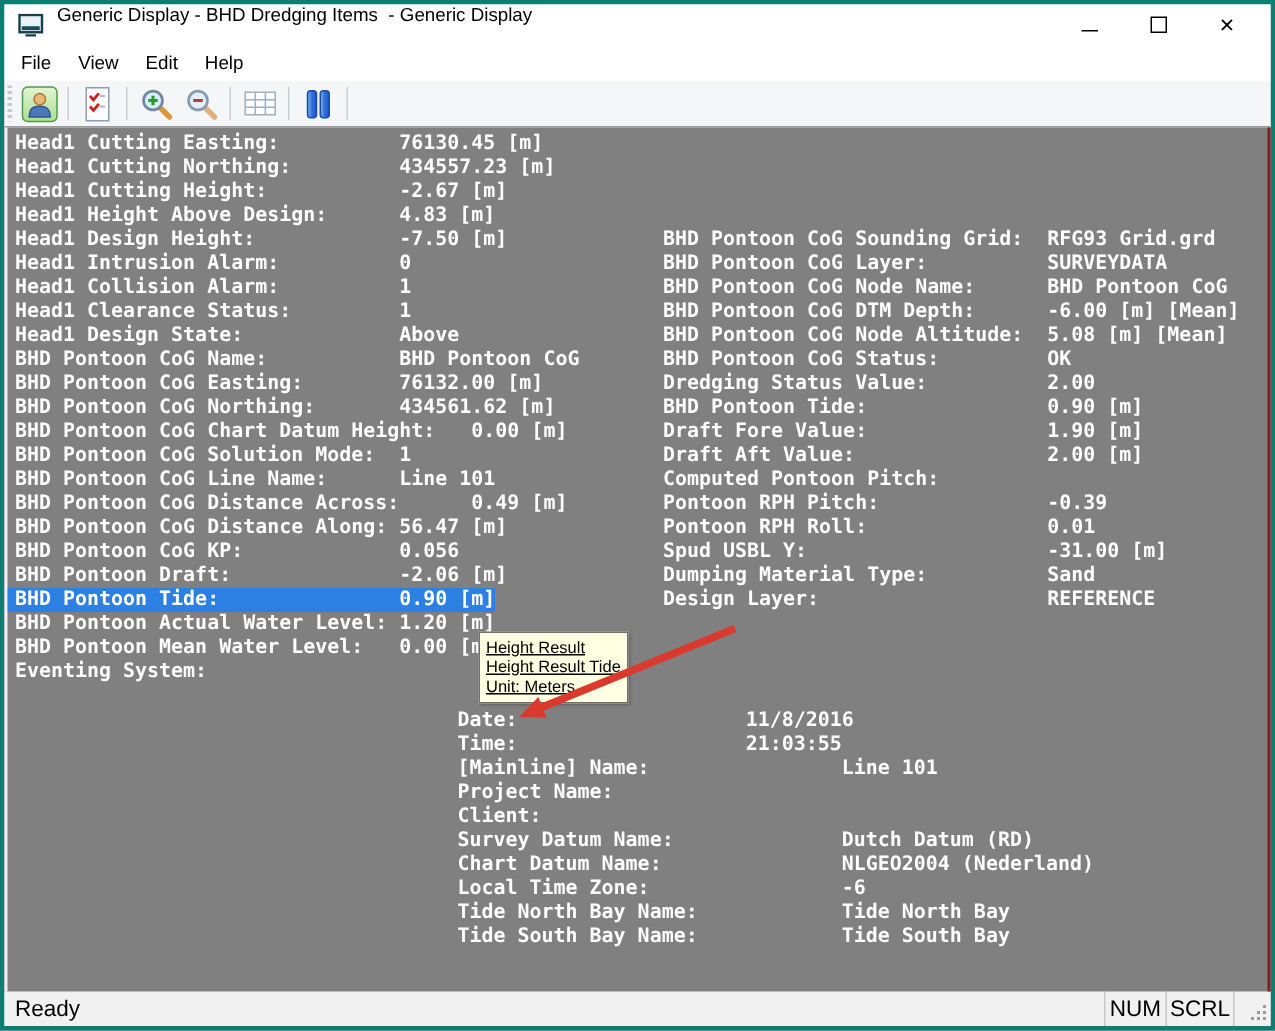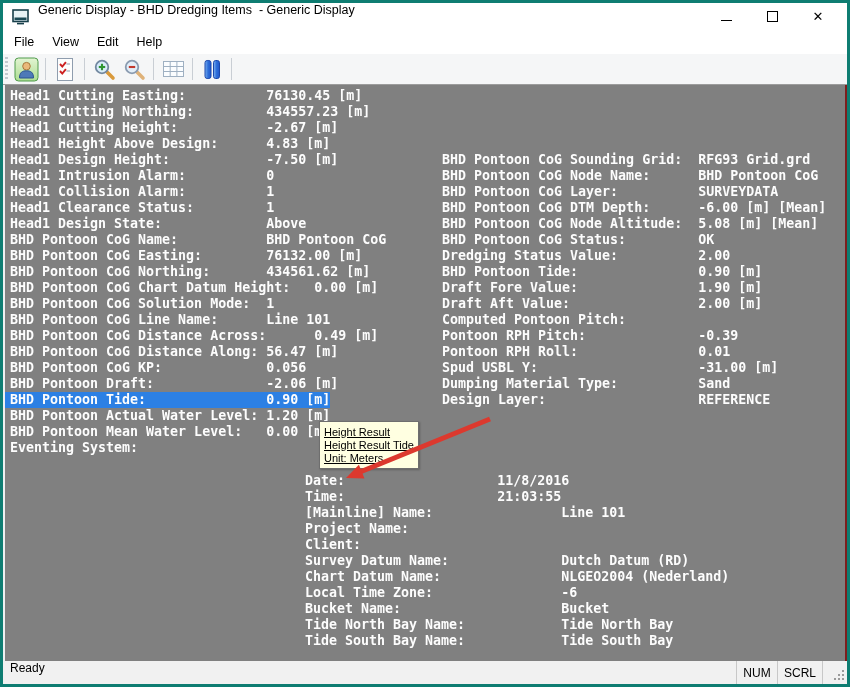--- a/index.html
+++ b/index.html
@@ -41,22 +41,22 @@
   #left-rows{left:0;top:3px;}
   #right-rows{left:432px;top:67px;}
   #bottom-rows{left:295px;top:388px;}
 
   .tooltip{position:absolute;left:314px;top:336px;z-index:5;background:#FFFFE1;
            border:1px solid #6e6e6e;color:#000;font:11px/13px "Liberation Sans",sans-serif;
            padding:4px 4px 3px 4px;width:max-content;box-shadow:1px 1px 2px rgba(0,0,0,.25);text-decoration:underline;}
   .arrow-svg{position:absolute;left:0;top:0;z-index:6;pointer-events:none;}
 
   
-  .statusbar{height:23px;background:#f1f1f1;display:flex;align-items:flex-start;
-             font-size:12px;color:#000;}
+  .statusbar{height:23px;background:#f1f1f1;display:flex;align-items:center;
+             font-size:15px;color:#000;}
   .sb-ready{padding-left:7px;flex:1;}
   .sb-cell{border-left:1px solid #c8c8c8;height:100%;display:flex;align-items:center;
            justify-content:center;}
   .sb-num{width:40px;}
   .sb-scrl{width:44px;}
   .sb-end{width:10px;}
   .grip{width:14px;height:100%;position:relative;}
   .grip::after{content:'';position:absolute;right:3px;bottom:4px;width:2px;height:2px;background:#9a9a9a;
     box-shadow:-4px 0 #9a9a9a,-8px 0 #9a9a9a,0 -4px #9a9a9a,-4px -4px #9a9a9a,0 -8px #9a9a9a;}
 </style>
@@ -183,22 +183,22 @@
         <div class="row"><span>BHD Pontoon CoG Distance Along: </span><span>56.47 [m]</span></div>
         <div class="row"><span>BHD Pontoon CoG KP:             </span><span>0.056</span></div>
         <div class="row"><span>BHD Pontoon Draft:              </span><span>-2.06 [m]</span></div>
         <div class="row hl"><span>BHD Pontoon Tide:               </span><span>0.90 [m]</span></div>
         <div class="row"><span>BHD Pontoon Actual Water Level: </span><span>1.20 [m]</span></div>
         <div class="row"><span>BHD Pontoon Mean Water Level:   </span><span>0.00 [m]</span></div>
         <div class="row"><span>Eventing System:                </span><span></span></div>
       </div>
     <div class="rows" id="right-rows">
         <div class="row"><span>BHD Pontoon CoG Sounding Grid:  </span><span>RFG93 Grid.grd</span></div>
+        <div class="row"><span>BHD Pontoon CoG Layer:          </span><span>SURVEYDATA</span></div>
         <div class="row"><span>BHD Pontoon CoG Node Name:      </span><span>BHD Pontoon CoG</span></div>
-        <div class="row"><span>BHD Pontoon CoG Layer:          </span><span>SURVEYDATA</span></div>
         <div class="row"><span>BHD Pontoon CoG DTM Depth:      </span><span>-6.00 [m] [Mean]</span></div>
         <div class="row"><span>BHD Pontoon CoG Node Altitude:  </span><span>5.08 [m] [Mean]</span></div>
         <div class="row"><span>BHD Pontoon CoG Status:         </span><span>OK</span></div>
         <div class="row"><span>Dredging Status Value:          </span><span>2.00</span></div>
         <div class="row"><span>BHD Pontoon Tide:               </span><span>0.90 [m]</span></div>
         <div class="row"><span>Draft Fore Value:               </span><span>1.90 [m]</span></div>
         <div class="row"><span>Draft Aft Value:                </span><span>2.00 [m]</span></div>
         <div class="row"><span>Computed Pontoon Pitch:         </span><span></span></div>
         <div class="row"><span>Pontoon RPH Pitch:              </span><span>-0.39</span></div>
         <div class="row"><span>Pontoon RPH Roll:               </span><span>0.01</span></div>
@@ -208,21 +208,20 @@
       </div>
     <div class="rows" id="bottom-rows">
         <div class="row"><span>Date:                   </span><span>11/8/2016</span></div>
         <div class="row"><span>Time:                   </span><span>21:03:55</span></div>
         <div class="row"><span>[Mainline] Name:                </span><span>Line 101</span></div>
         <div class="row"><span>Project Name:                   </span><span></span></div>
         <div class="row"><span>Client:                         </span><span></span></div>
         <div class="row"><span>Survey Datum Name:              </span><span>Dutch Datum (RD)</span></div>
         <div class="row"><span>Chart Datum Name:               </span><span>NLGEO2004 (Nederland)</span></div>
         <div class="row"><span>Local Time Zone:                </span><span>-6</span></div>
-        <div class="row"><span>Bucket Name:                    </span><span>Bucket</span></div>
         <div class="row"><span>Tide North Bay Name:            </span><span>Tide North Bay</span></div>
         <div class="row"><span>Tide South Bay Name:            </span><span>Tide South Bay</span></div>
       </div>
 
     <div class="tooltip">
       <div>Height Result</div>
       <div>Height Result Tide</div>
       <div>Unit: Meters</div>
     </div>
 

